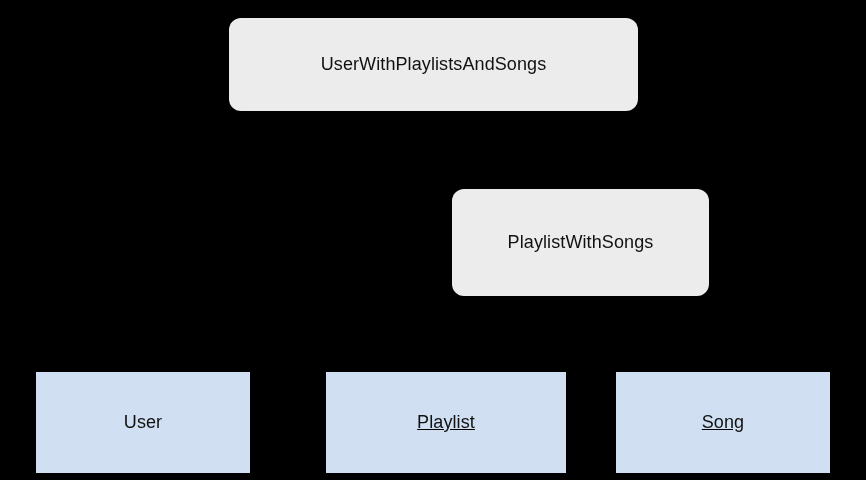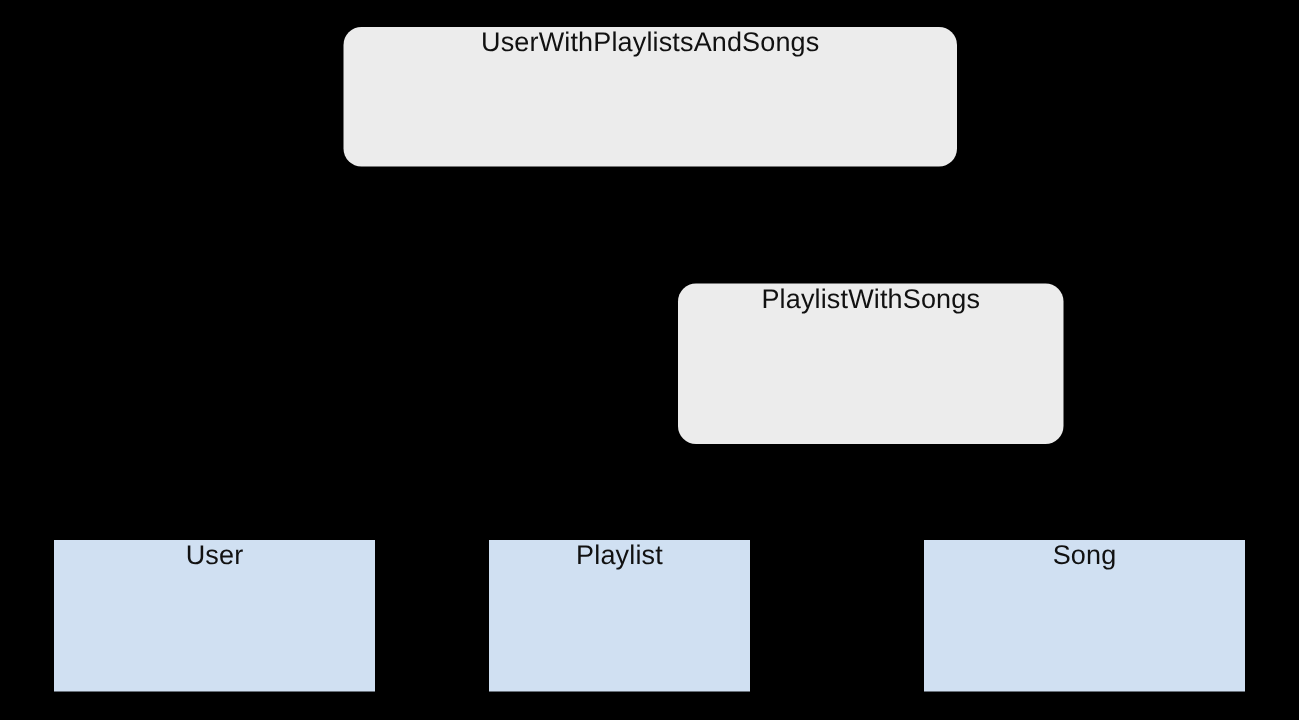--- a/index.html
+++ b/index.html
@@ -13,20 +13,21 @@
     width: 866px;
     height: 480px;
     background: #000000;
     overflow: hidden;
     font-family: "Liberation Sans", sans-serif;
   }
   .node {
     position: absolute;
     box-sizing: border-box;
     display: flex;
+    align-items: center;
     justify-content: center;
     text-align: center;
     line-height: 1.2;
   }
   .node-label {
     display: block;
     color: #111111;
     font-size: 18px;
     font-family: "Liberation Sans", sans-serif;
     letter-spacing: 0.1px;
@@ -36,20 +37,21 @@
   .node.relation {
     background: #ececec;
     border-radius: 12px;
     border: none;
   }
   
   .node.entity {
     background: #d0e0f2;
     border-radius: 0;
     border: none;
+    margin-top: 12px;
   }
   .edge-layer {
     position: absolute;
     left: 0;
     top: 0;
     width: 866px;
     height: 480px;
     pointer-events: none;
   }
 </style>
@@ -72,21 +74,21 @@
   </div>
 
   <div class="node relation" style="left:452px; top:189px; width:257px; height:107px;">
     <span class="node-label">PlaylistWithSongs</span>
   </div>
 
   <div class="node entity" style="left:36px; top:360px; width:214px; height:101px;">
     <span class="node-label">User</span>
   </div>
 
-  <div class="node entity" style="left:326px; top:360px; width:174px; height:101px;">
+  <div class="node entity" style="left:326px; top:360px; width:240px; height:101px;text-decoration:underline;">
     <span class="node-label">Playlist</span>
   </div>
 
-  <div class="node entity" style="left:616px; top:360px; width:214px; height:101px;">
+  <div class="node entity" style="left:616px; top:360px; width:214px; height:101px;text-decoration:underline;">
     <span class="node-label">Song</span>
   </div>
 
 </div>
 
 </body></html>

